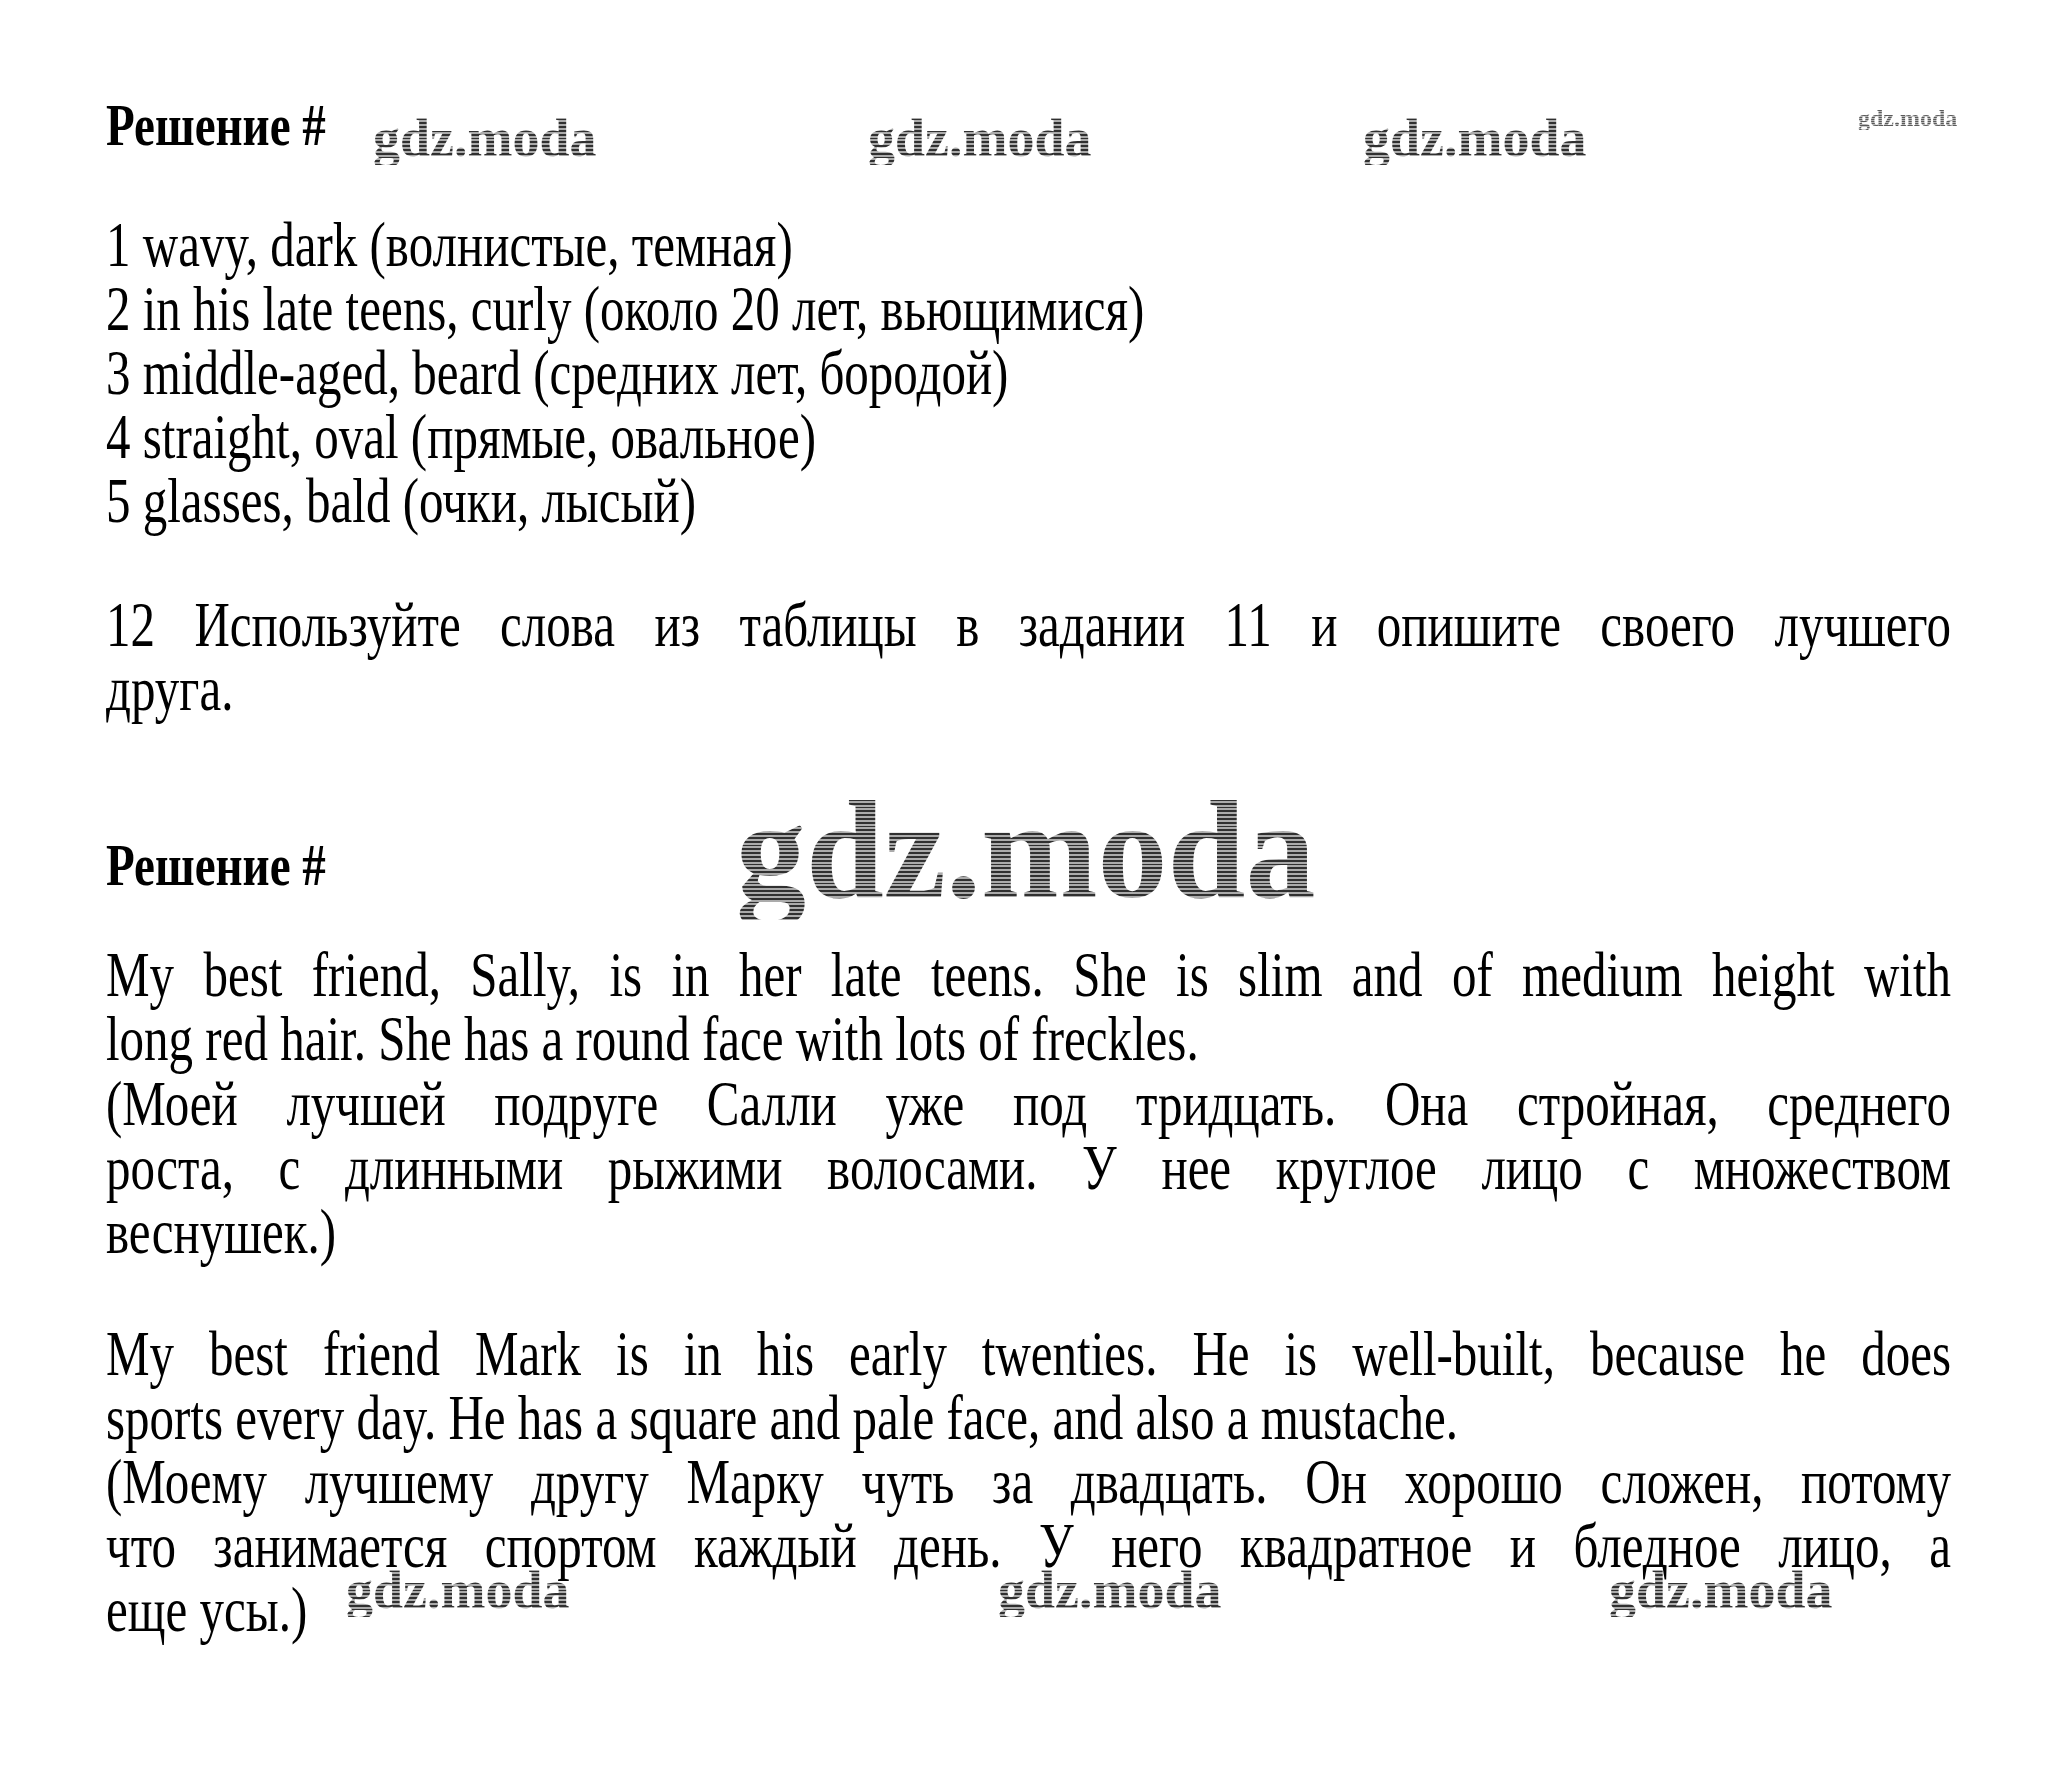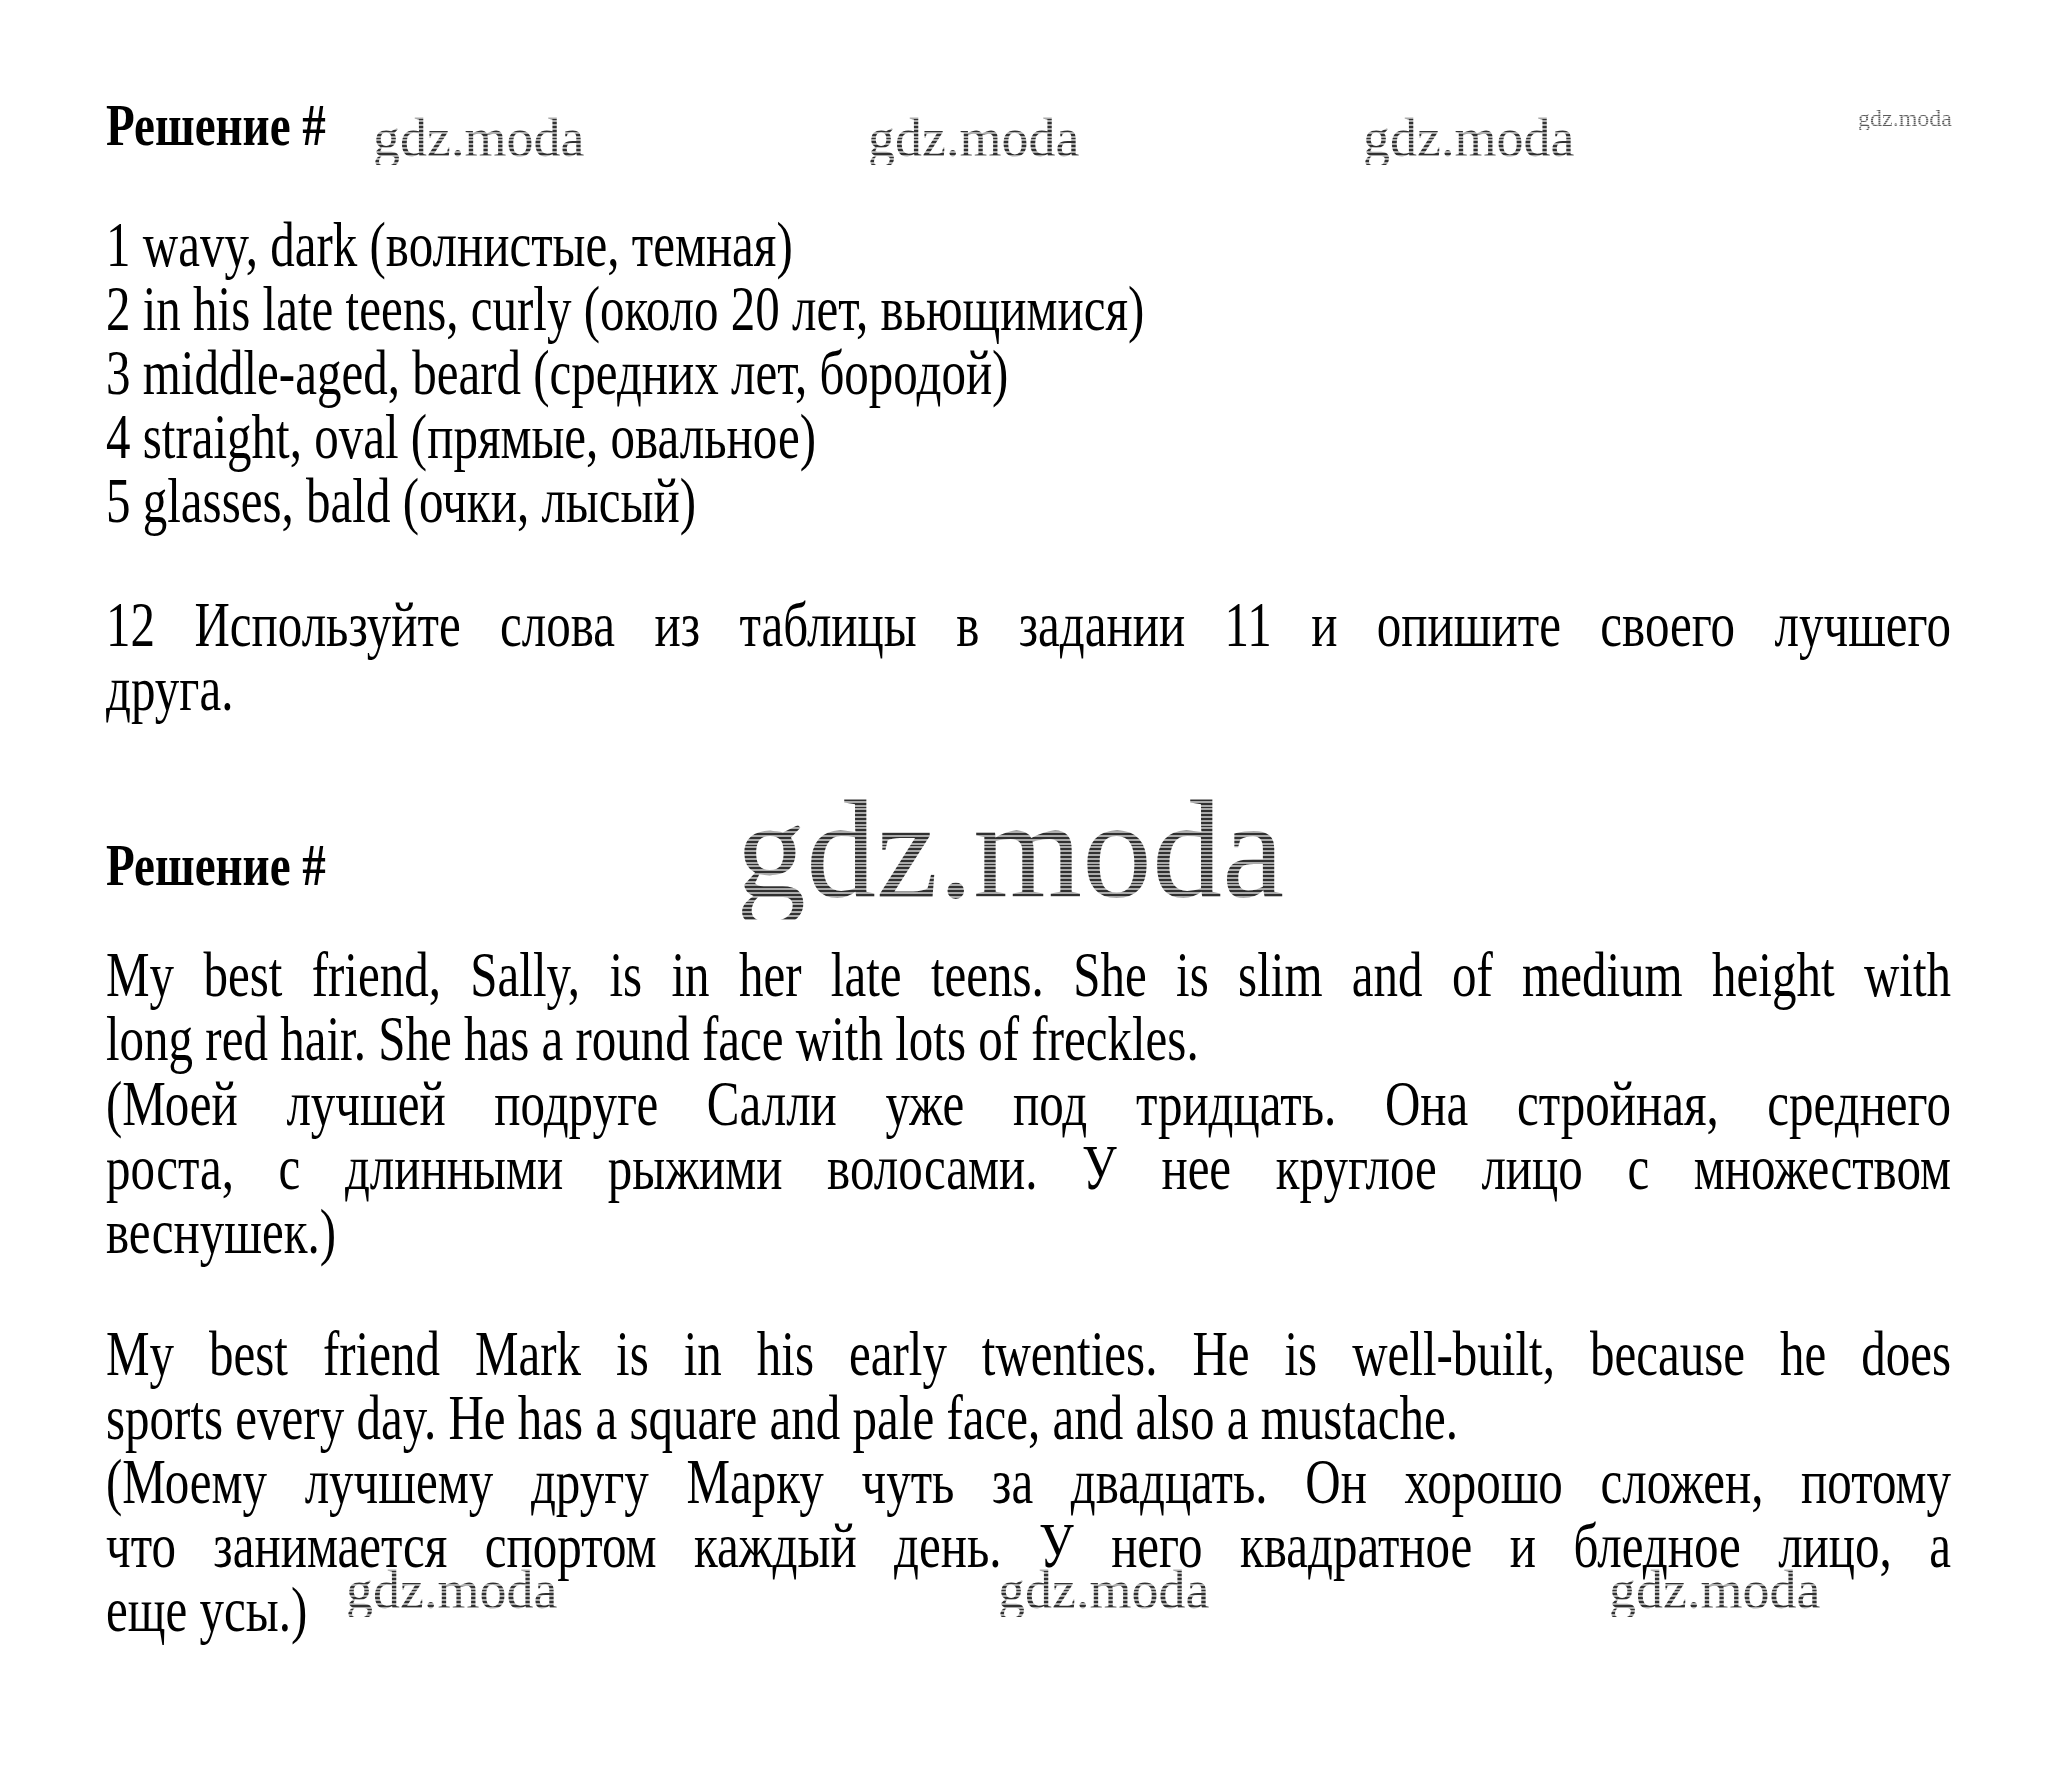--- a/index.html
+++ b/index.html
@@ -41,21 +41,21 @@
     line-height: 52px;
     transform: scaleY(1.28);
     transform-origin: 0 0;
     color: #000000;
   }
 
   
   .wm {
     position: absolute;
     font-family: "Liberation Serif", "DejaVu Serif", serif;
-    font-weight: normal;
+    font-weight: bold;
     white-space: nowrap;
     line-height: 1;
     color: #6e6e6e;
   }
   .wm-row    { font-size: 54px; top: 111px; }
   .wm-big    { font-size: 140px; left: 736px; top: 780px; color: #4a4a4a; }
   .wm-small  { font-size: 24px;  left: 1858px; top: 106px; color: #8c8c8c; }
   .wm-bottom { font-size: 54px;  top: 1563px; color: #5a5a5a; }
 
   @supports (-webkit-background-clip: text) {

